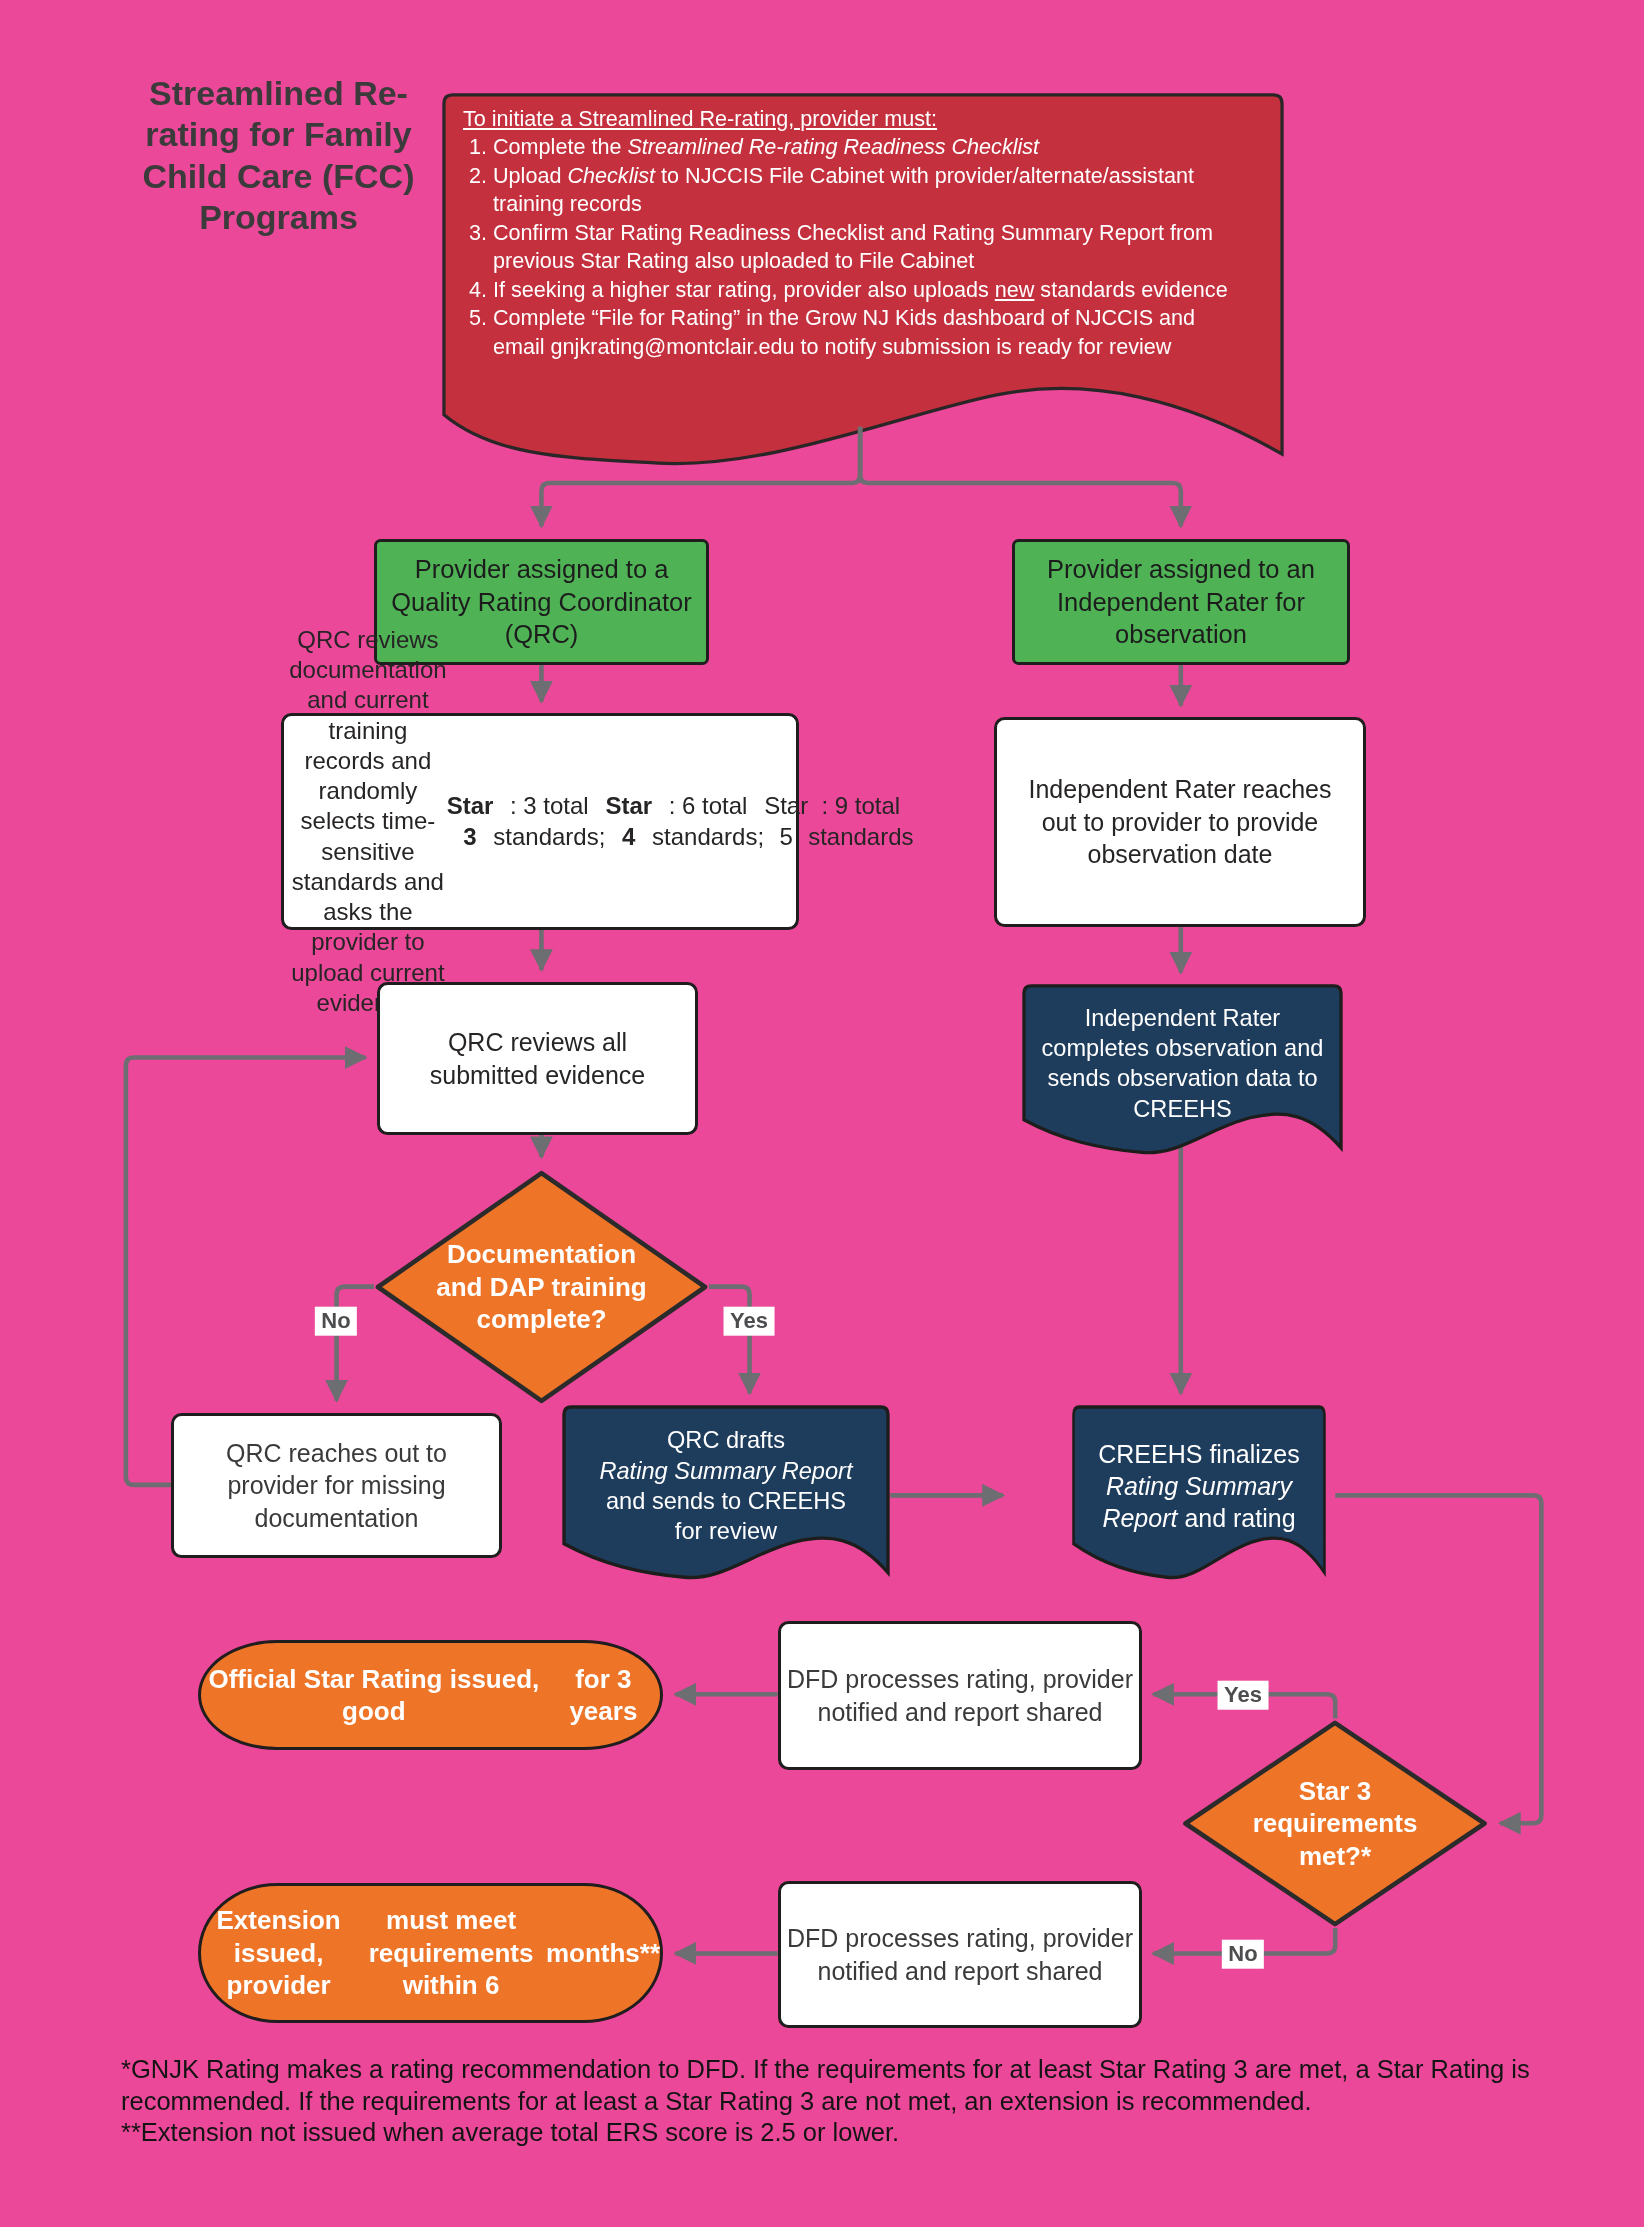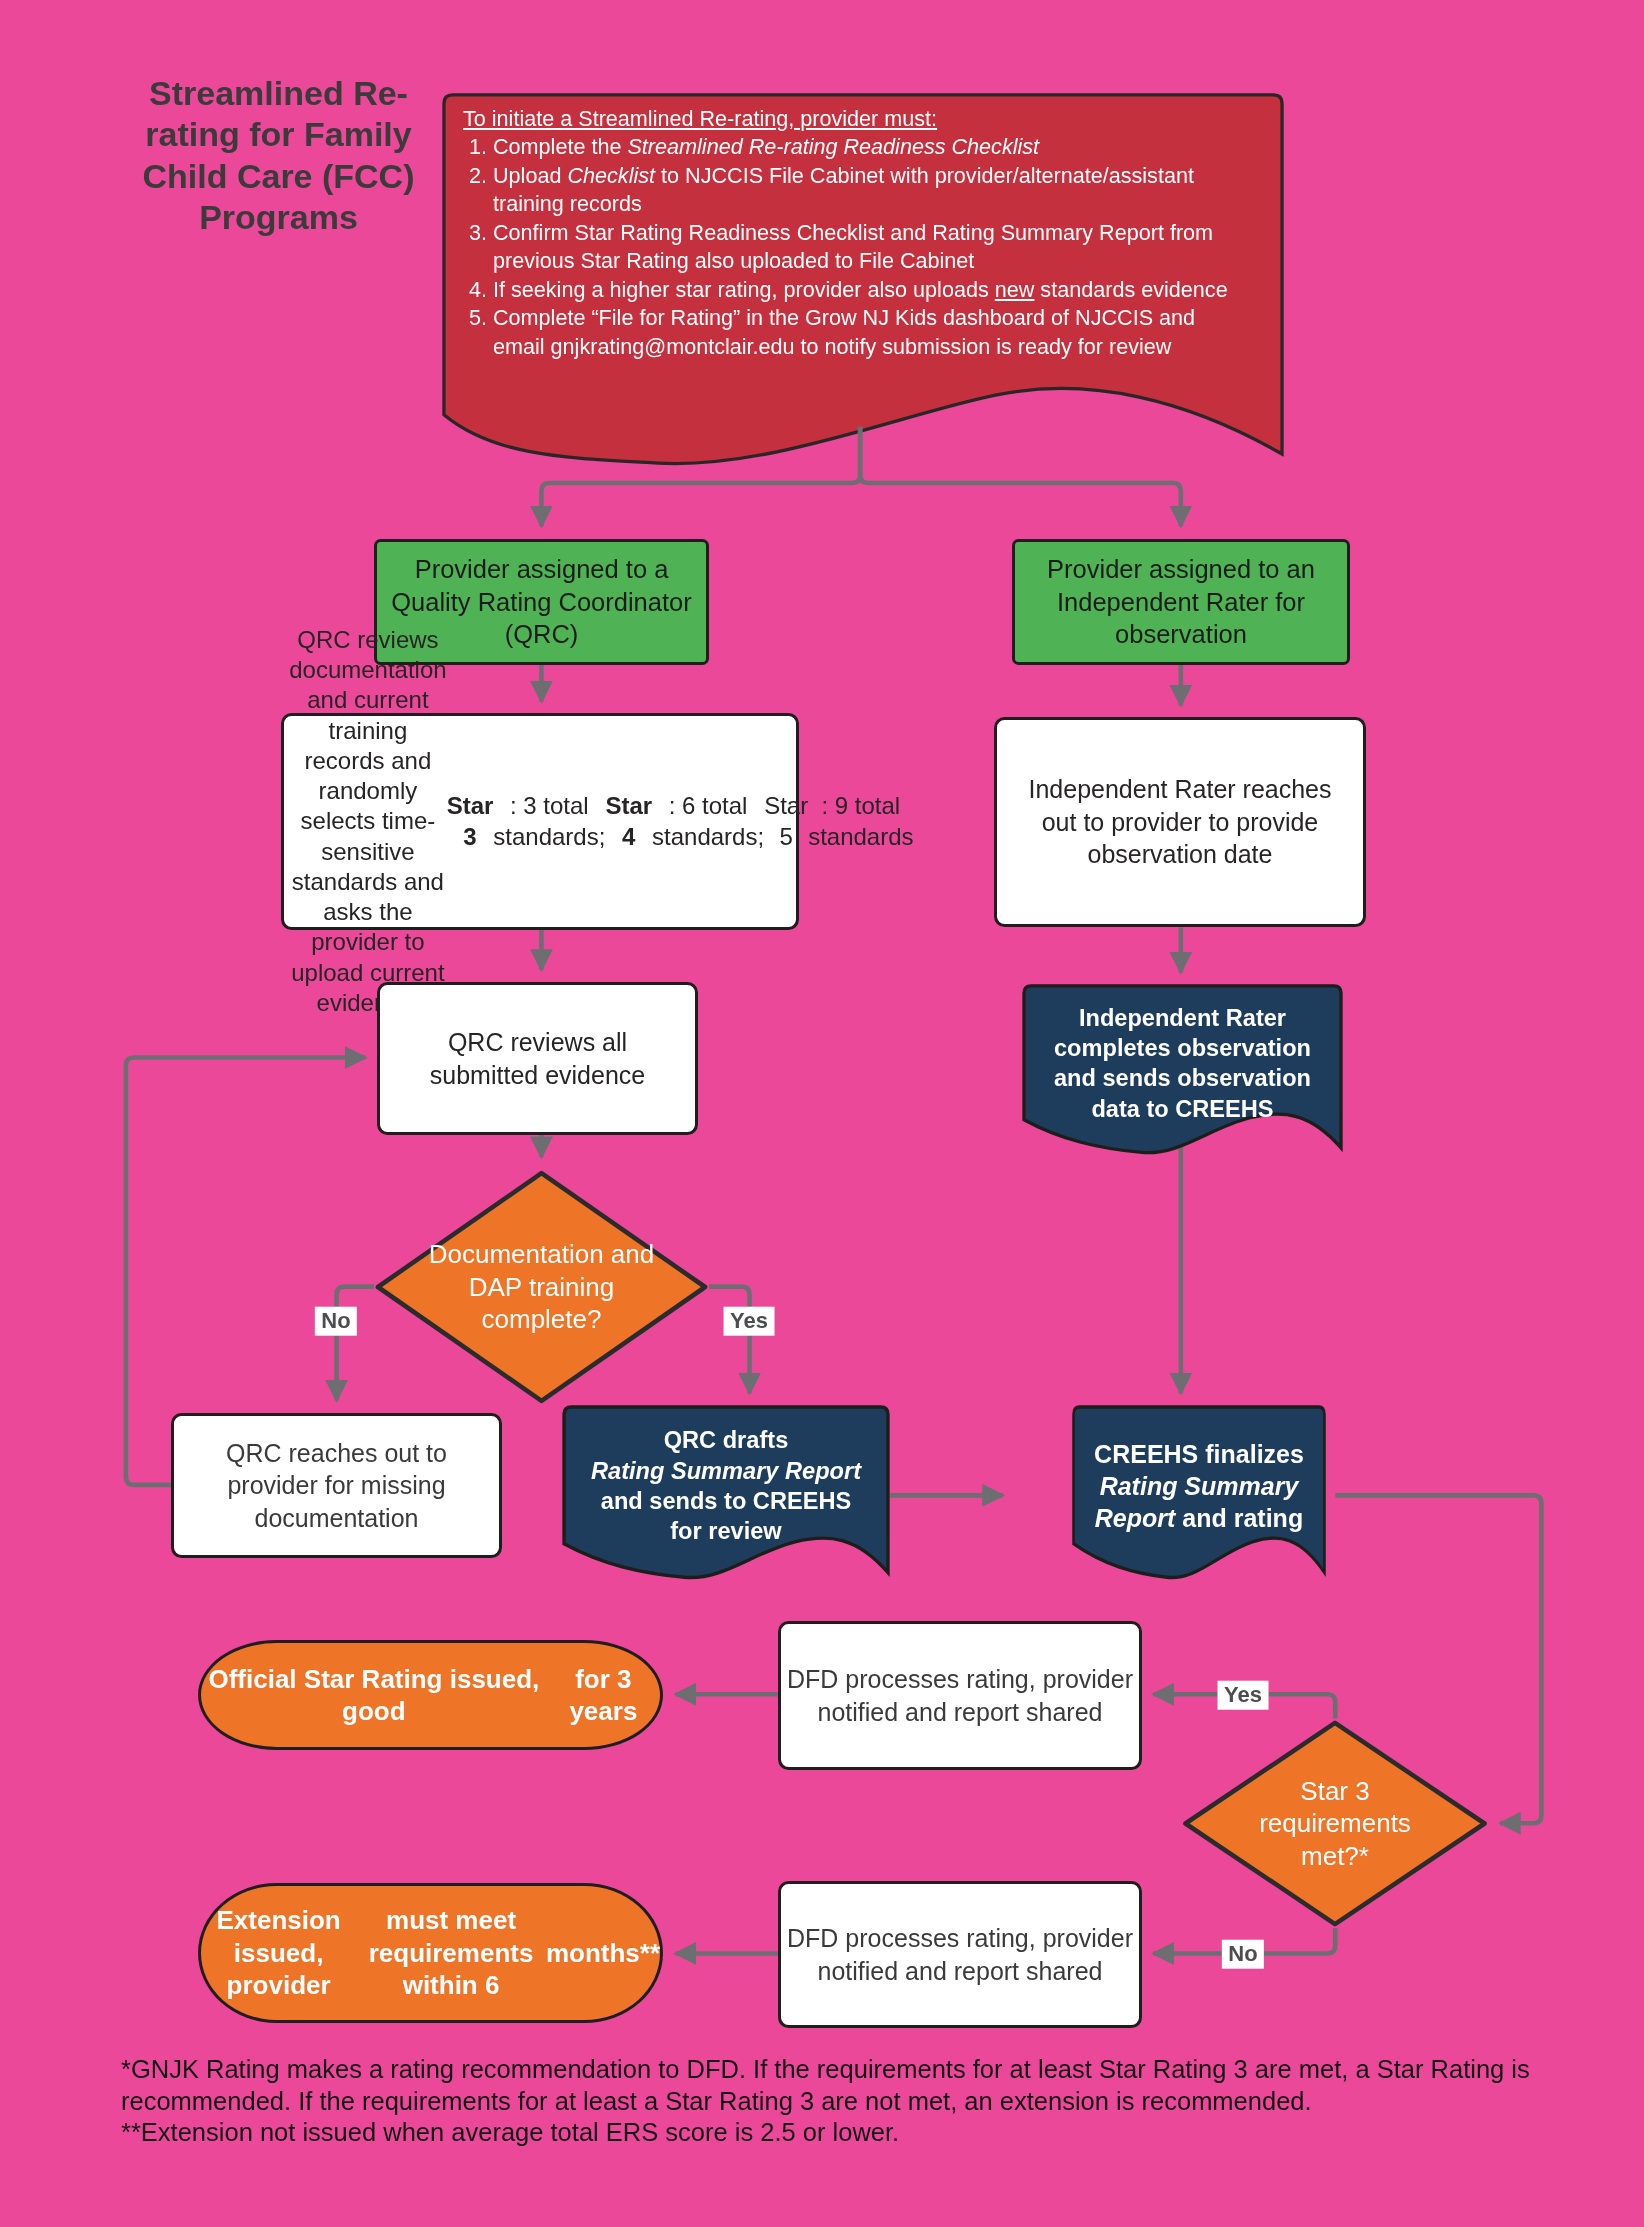--- a/index.html
+++ b/index.html
@@ -14,22 +14,22 @@
   
   #banner{position:absolute;left:442px;top:93px;width:842px;height:378px;}
   #banner-text{position:absolute;left:21px;top:11.8px;width:779px;color:#ffffff;font-size:21.6px;
                line-height:1.32;text-align:left;z-index:2;}
   #banner-text .bhead{text-decoration:underline;}
   #banner-text ol{margin:0;padding-left:30px;}
   
   .rect{background:#ffffff;border:3.3px solid #201d1e;border-radius:10.5px;color:#272425;}
   .green{background:#4fb355;border:3.3px solid #201d1e;border-radius:6.5px;color:#1c1c1c;}
   .pill{background:#ee7428;border:3.9px solid #201d1e;color:#ffffff;font-weight:bold;}
-  .navy-text{color:#ffffff;font-weight:bold;}
-  .diamond-text{color:#ffffff;font-weight:normal;font-size:26px;line-height:1.25;}
+  .navy-text{color:#ffffff;}
+  .diamond-text{color:#ffffff;font-weight:bold;font-size:26px;line-height:1.25;}
   .flow-label{position:absolute;z-index:4;background:#ffffff;color:#4c4d4f;font-weight:bold;
               font-size:22px;padding:1.3px 6.5px;transform:translate(-50%,-50%);}
   #connectors{position:absolute;left:0;top:0;z-index:1;}
   .node{z-index:2;}
   #footnotes{position:absolute;left:121px;top:2054px;width:1447px;color:#141414;font-size:25.5px;
              line-height:1.24;text-align:left;}
 </style>
 </head>
 <body>
 

